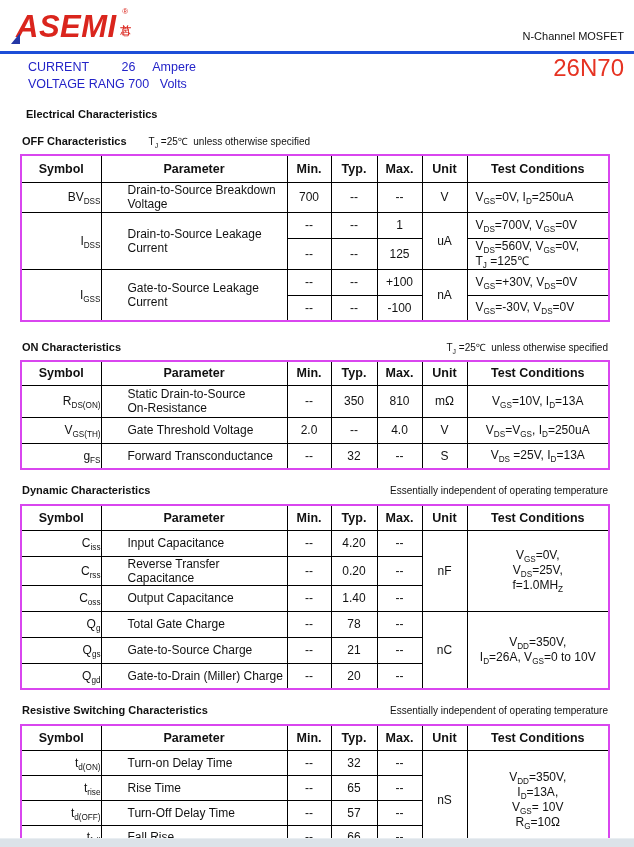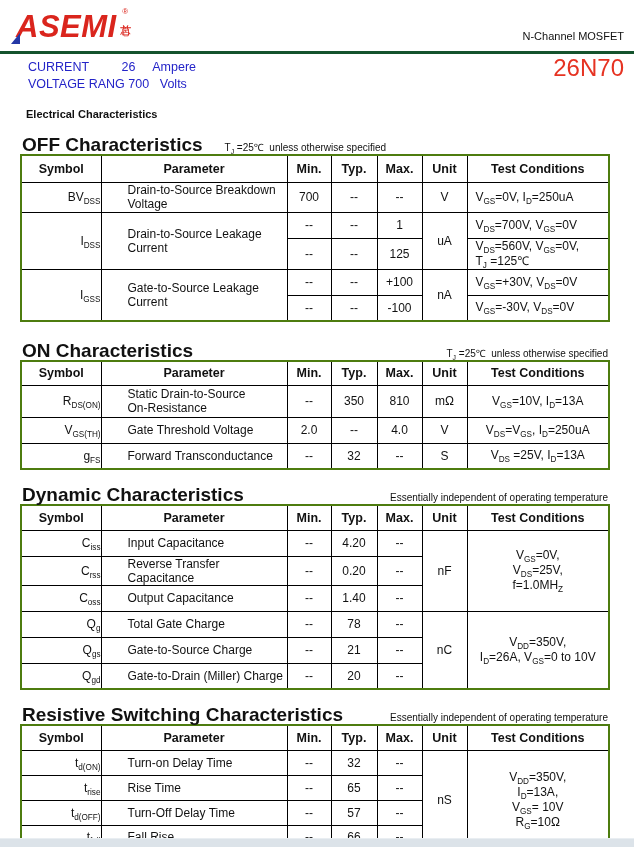--- a/index.html
+++ b/index.html
@@ -1,21 +1,21 @@
 <!DOCTYPE html>
 <html><head>
 <meta charset="utf-8">
 <style>
   * { box-sizing: border-box; margin: 0; padding: 0; }
   html,body { background:#fff; }
   body { font-family: "Liberation Sans", sans-serif; color:#111; }
   .page { position:relative; width:634px; height:847px; background:#ffffff; overflow:hidden; }
 
   
-  .top { position:relative; height:54px; border-bottom:3px solid #14532d; }
+  .top { position:relative; height:54px; border-bottom:3px solid #1d4ed8; }
   .logo { position:absolute; left:12px; top:7px; height:42px; display:flex; align-items:flex-start; }
   .logo-tri { position:absolute; left:-1px; bottom:5px; width:0; height:0;
               border-left:9px solid transparent; border-bottom:11px solid #2438a6; }
   .logo-text { font-size:31px; font-weight:bold; font-style:italic; color:#da251d;
                letter-spacing:0.5px; line-height:40px; padding-left:4px; }
   .logo-side { display:flex; flex-direction:column; align-items:center; margin-left:2px; }
   .logo-reg { font-size:8px; color:#da251d; line-height:9px; }
   .logo-cn { writing-mode:vertical-rl; font-size:11px; color:#da251d; line-height:13px; letter-spacing:1px; }
   .product-type { position:absolute; right:10px; bottom:9px; font-size:11px; font-weight:normal; color:#111; }
 
@@ -28,26 +28,26 @@
   .page-title { margin:12px 0 0 26px; font-size:11px; font-weight:bold; }
 
   
   .section { margin-left:20px; margin-right:26px; }
   .sec-off { margin-top:14px; }
   .sec-on  { margin-top:18px; }
   .sec-dyn { margin-top:14px; }
   .sec-res { margin-top:14px; }
   .section-head { display:flex; align-items:baseline; margin:0 0 3px 2px; height:17px; }
   .section-head.spread { justify-content:space-between; }
-  .sec-title { font-size:19px; font-weight:bold; white-space:nowrap; }
+  .sec-title { font-size:11px; font-weight:bold; white-space:nowrap; }
   .sec-note { font-size:10px; color:#111; white-space:pre; margin-left:22px; }
   .section-head.spread .sec-note { margin-left:0; }
 
   
-  table.spec { border-collapse:collapse; table-layout:fixed; width:588px; border:2px solid #4d7c0f; }
+  table.spec { border-collapse:collapse; table-layout:fixed; width:588px; border:2px solid #d946ef; }
   table.spec td, table.spec th { border:1px solid #000; font-size:12px; vertical-align:middle;
                                  overflow:hidden; white-space:pre-line; }
   table.spec th { font-size:12.5px; font-weight:bold; text-align:center; }
   td.sym { text-align:right; padding-left:7px; }
   td.par { text-align:left; padding-left:26px; }
   td.num, td.unt { text-align:center; }
   td.tst { text-align:center; line-height:1.25; }
   td.tst.left { text-align:left; padding-left:8px; }
   sub { font-size:68%; line-height:0; }
   .h24{height:24px}.h25{height:25px}.h26{height:26px}.h27{height:27px}

